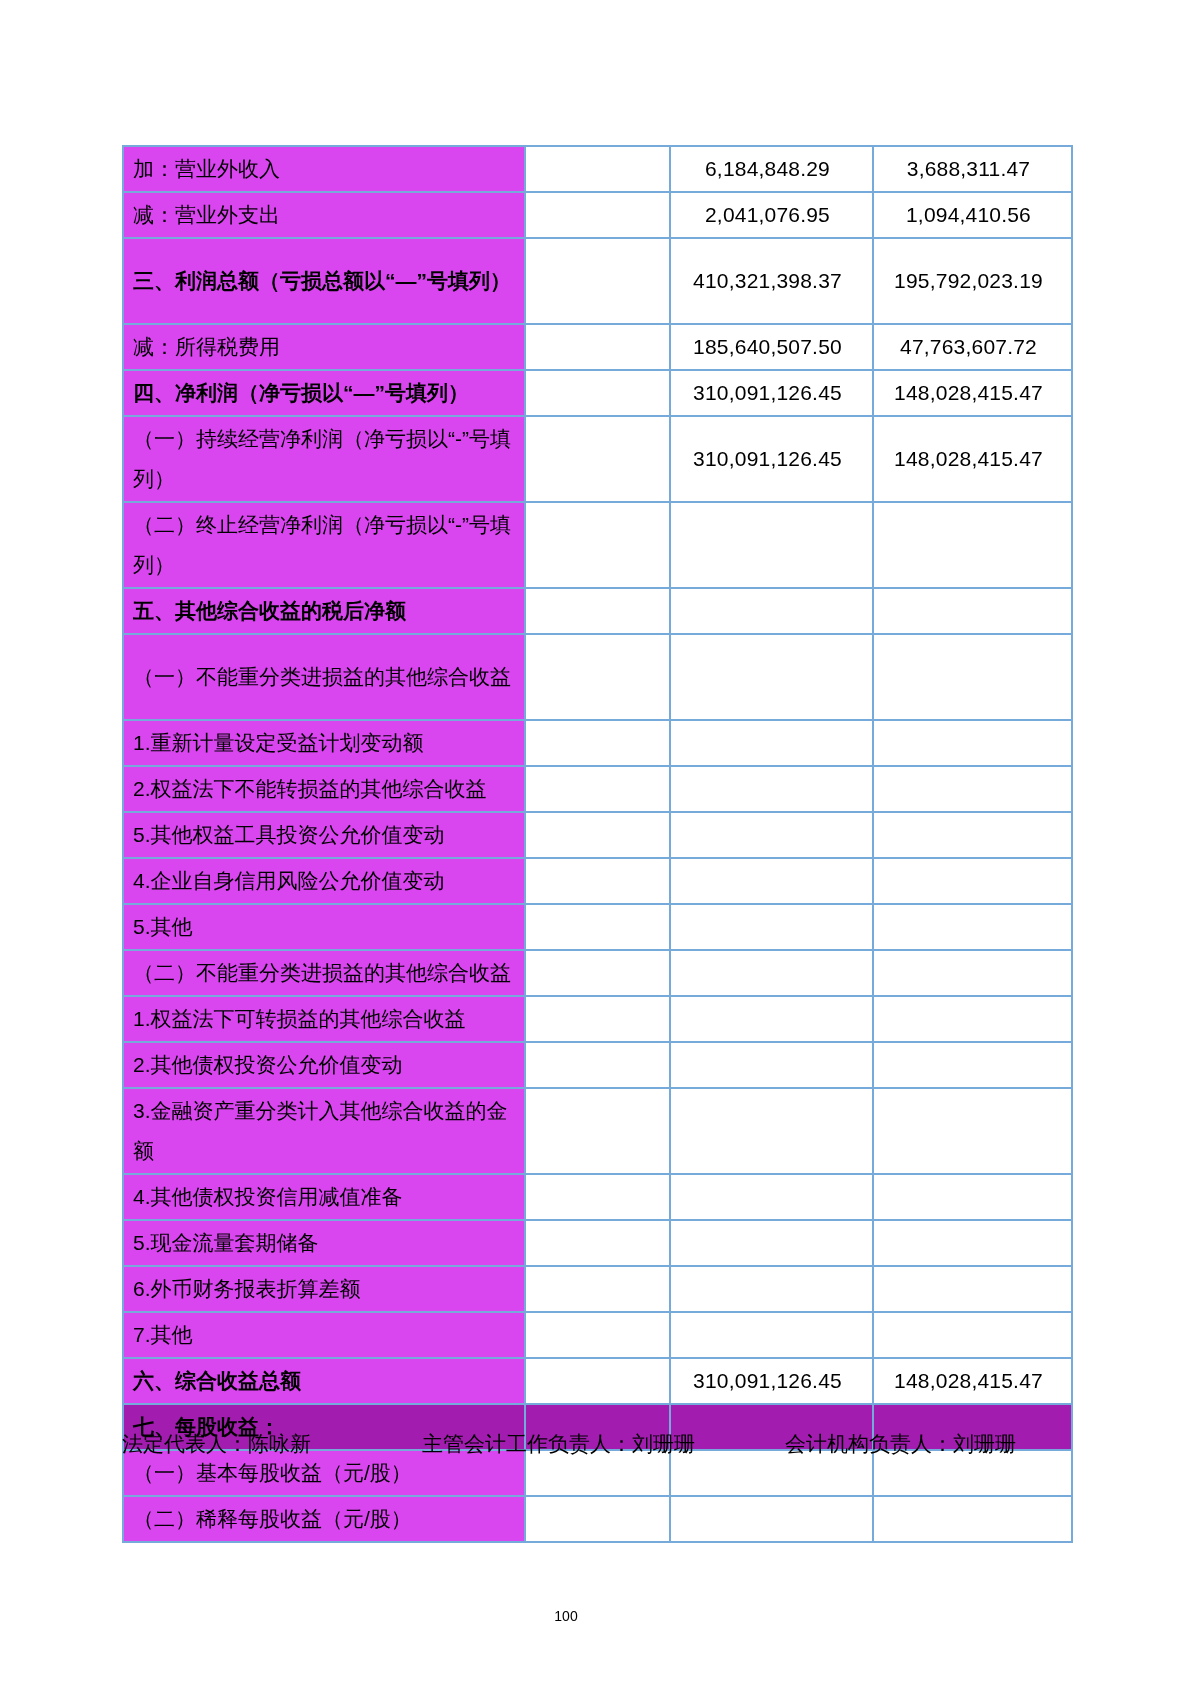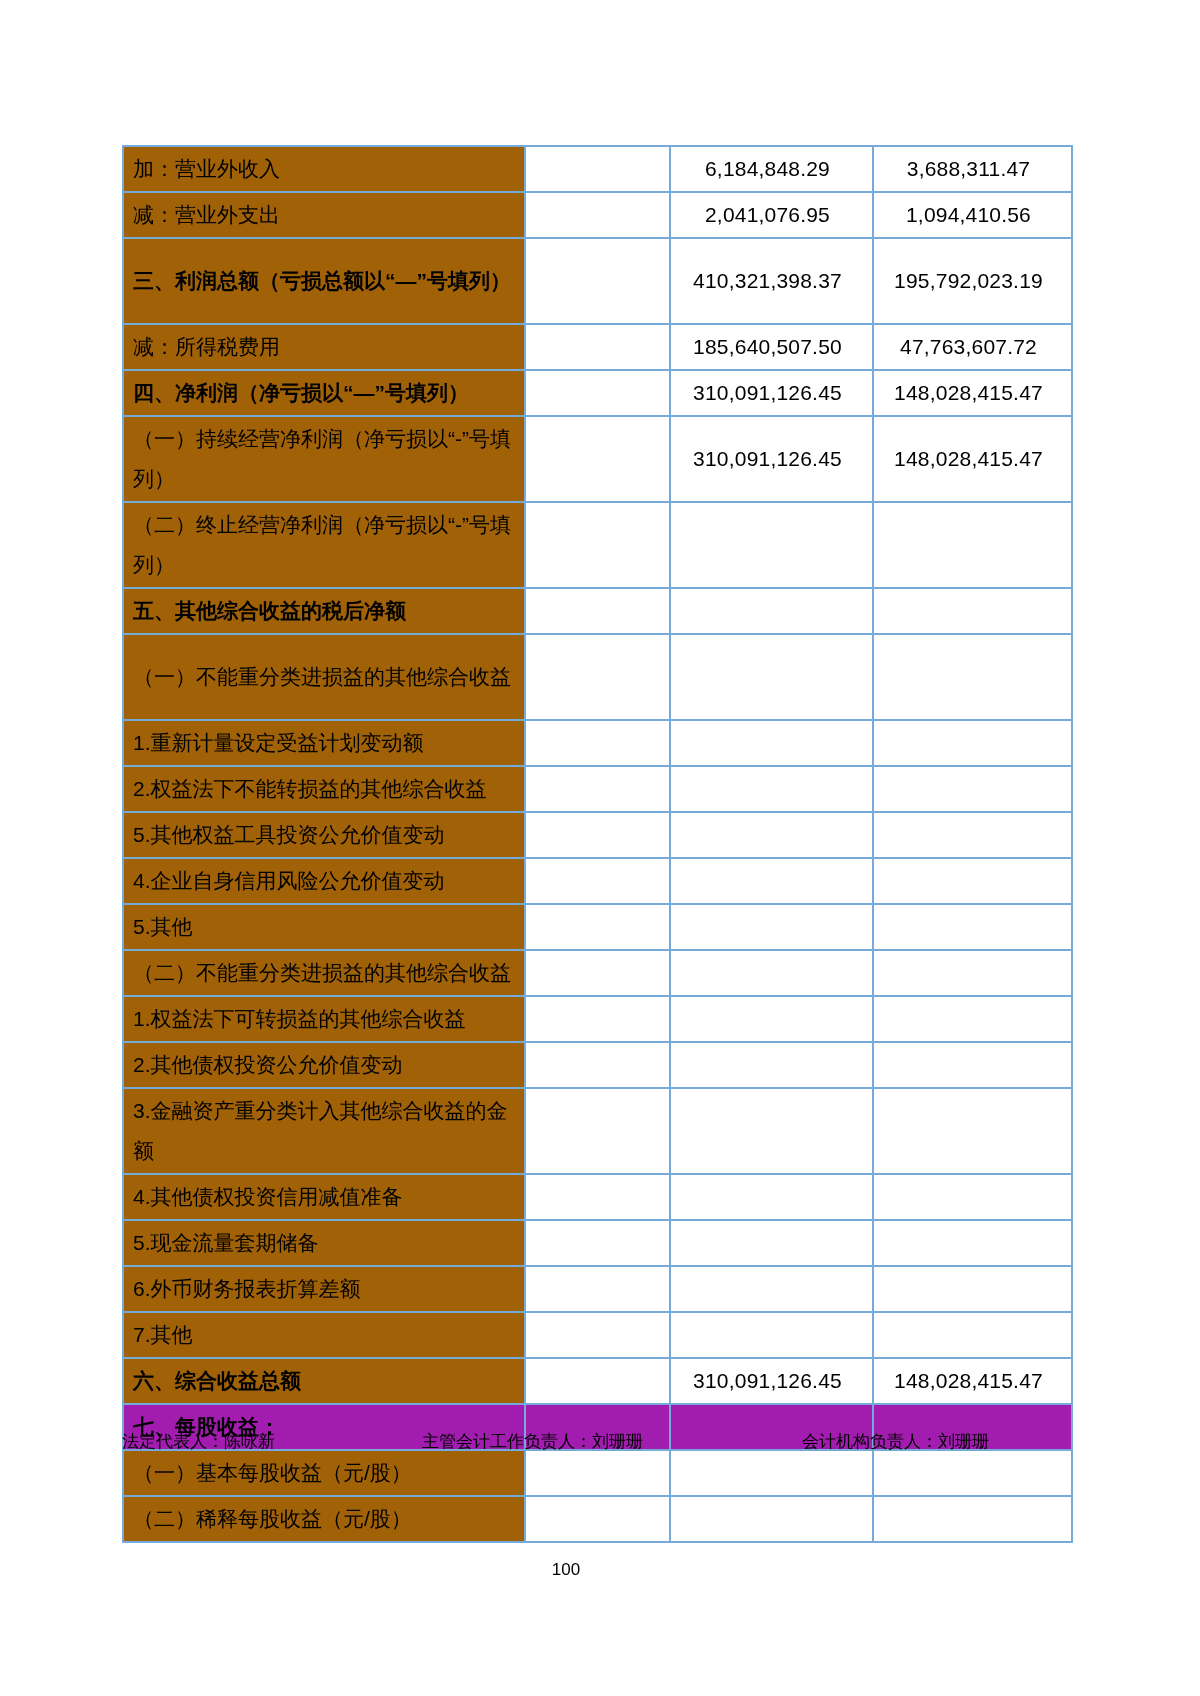--- a/index.html
+++ b/index.html
@@ -19,21 +19,21 @@
     border-collapse:collapse;
     table-layout:fixed;
   }
   table.fin td {
     border:2px solid #76aadb;
     vertical-align:middle;
     font-size:21px;
     overflow:hidden;
   }
   td.c1 {
-    background:#a16207;
+    background:#d946ef;
     padding:1px 10px 1px 9px;
     line-height:40px;
     text-align:left;
     word-break:break-all;
   }
   td.c2 { background:#ffffff; }
   td.num {
     background:#ffffff;
     text-align:center;
     padding:0 12px 0 4px;
@@ -41,31 +41,31 @@
     letter-spacing:0.2px;
     white-space:nowrap;
   }
   tr.h1 td { height:42px; }
   tr.h2 td { height:82px;margin-left:11px; }
   tr.bold td.c1 { font-weight:bold; }
   tr.allgray td { background:#a21caf; }
 
   .sign-line {
     position:absolute; top:1430px; left:122px; width:1010px; height:30px;
-    font-size:17px;
+    font-size:21px;
   }
   .sign-line .sig { position:absolute; top:0; white-space:nowrap; }
   .sig.pos1 { left:0; }
   .sig.pos2 { left:300px; }
-  .sig.pos3 { left:680px; }
+  .sig.pos3 { left:663px; }
 
   .page-num {
-    position:absolute; top:1560px; left:0; width:1132px;
+    position:absolute; top:1608px; left:0; width:1132px;
     text-align:center;
-    font-size:17px;
+    font-size:14px;
   }
 </style>
 </head>
 <body>
 
 <div class="page">
 
   <table class="fin">
     <colgroup>
       <col style="width:402px">

